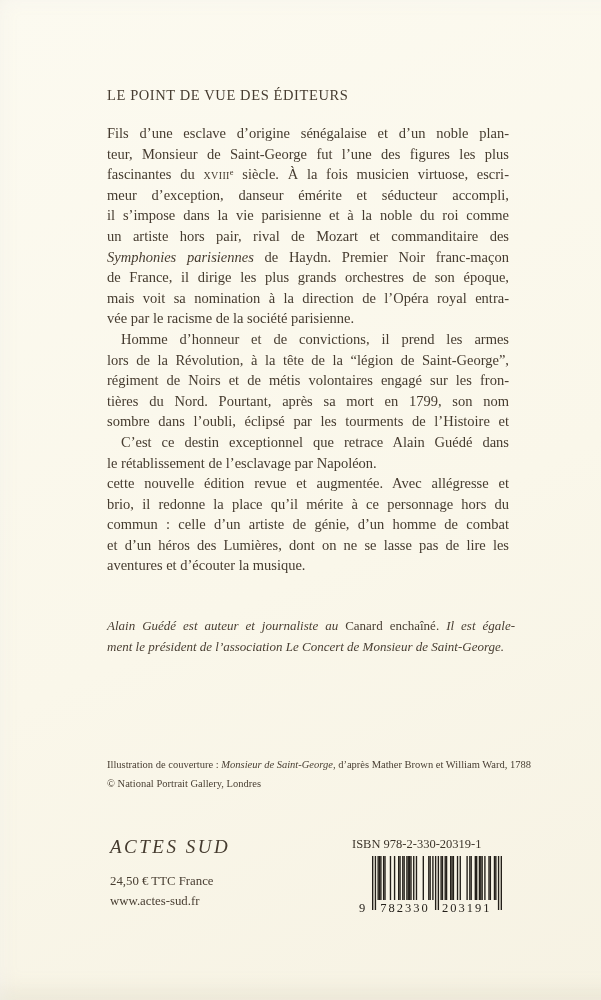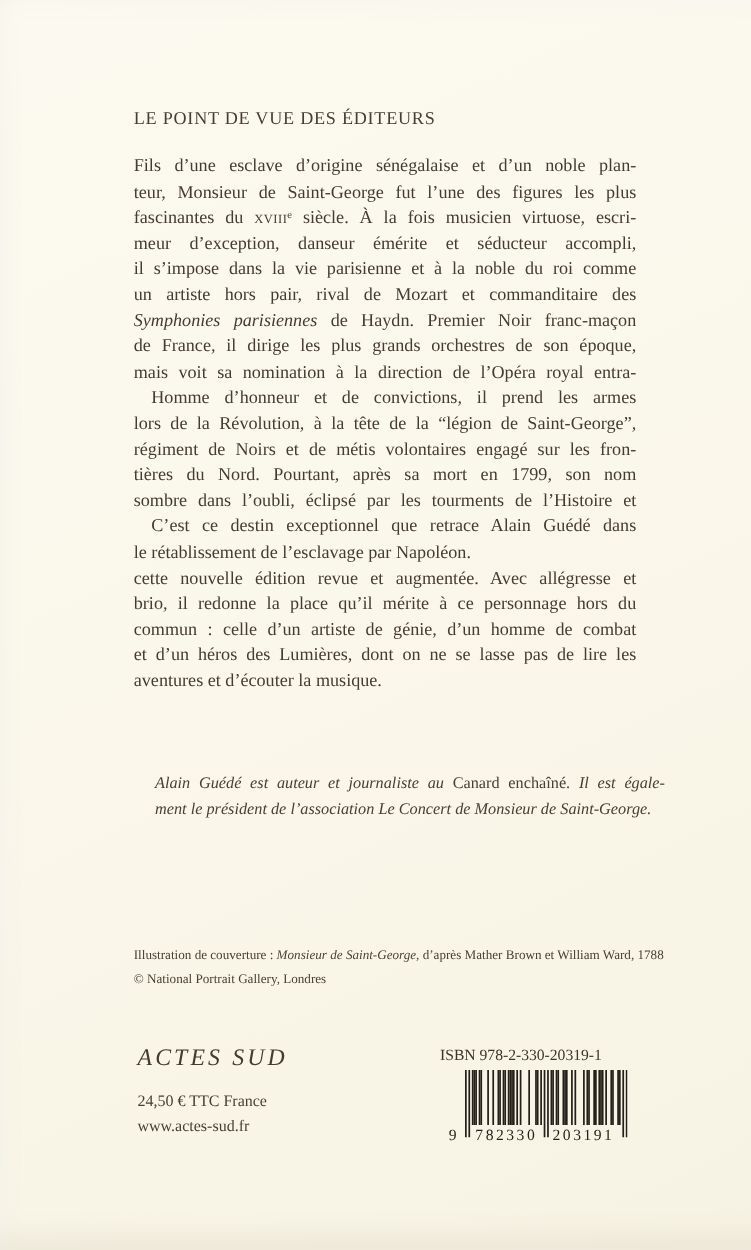--- a/index.html
+++ b/index.html
@@ -18,21 +18,21 @@
     position:absolute;left:107px;top:87px;
     font-size:14.5px;letter-spacing:0.6px;color:#473d31;
     white-space:nowrap;
   }
   .body-text{
     position:absolute;left:107px;top:123px;width:402px;
     font-size:14.5px;line-height:20.6px;color:#453b2f;
   }
   .author-note{
     position:absolute;left:107px;top:616px;width:408px;
-    font-size:13px;line-height:20.6px;color:#483e32;margin-left:17px;
+    font-size:13px;line-height:20.6px;color:#483e32;
   }
   .author-note .line{font-style:italic;}
   .credit{
     position:absolute;left:107px;top:756px;width:450px;
     font-size:10.5px;line-height:18.5px;color:#4a4034;
     white-space:nowrap;
   }
   .line{text-align:justify;text-align-last:justify;}
   .line.last{text-align-last:left;}
   .line.indent{text-indent:14px;}
@@ -77,20 +77,21 @@
   <div class="body-text" id="body-text">
       <div class="line"><span>Fils d’une esclave d’origine sénégalaise et d’un noble plan-</span></div>
       <div class="line"><span>teur, Monsieur de Saint-George fut l’une des figures les plus</span></div>
       <div class="line"><span>fascinantes du </span><span class="st-smallcaps">xviii</span><span>ᵉ siècle. À la fois musicien virtuose, escri-</span></div>
       <div class="line"><span>meur d’exception, danseur émérite et séducteur accompli,</span></div>
       <div class="line"><span>il s’impose dans la vie parisienne et à la noble du roi comme</span></div>
       <div class="line"><span>un artiste hors pair, rival de Mozart et commanditaire des</span></div>
       <div class="line"><span class="st-italic">Symphonies parisiennes</span><span> de Haydn. Premier Noir franc-maçon</span></div>
       <div class="line"><span>de France, il dirige les plus grands orchestres de son époque,</span></div>
       <div class="line"><span>mais voit sa nomination à la direction de l’Opéra royal entra-</span></div>
+      <div class="line last"><span>vée par le racisme de la société parisienne.</span></div>
       <div class="line indent"><span>Homme d’honneur et de convictions, il prend les armes</span></div>
       <div class="line"><span>lors de la Révolution, à la tête de la “légion de Saint-George”,</span></div>
       <div class="line"><span>régiment de Noirs et de métis volontaires engagé sur les fron-</span></div>
       <div class="line"><span>tières du Nord. Pourtant, après sa mort en 1799, son nom</span></div>
       <div class="line"><span>sombre dans l’oubli, éclipsé par les tourments de l’Histoire et</span></div>
       <div class="line indent"><span>C’est ce destin exceptionnel que retrace Alain Guédé dans</span></div>
       <div class="line last"><span>le rétablissement de l’esclavage par Napoléon.</span></div>
       <div class="line"><span>cette nouvelle édition revue et augmentée. Avec allégresse et</span></div>
       <div class="line"><span>brio, il redonne la place qu’il mérite à ce personnage hors du</span></div>
       <div class="line"><span>commun : celle d’un artiste de génie, d’un homme de combat</span></div>

